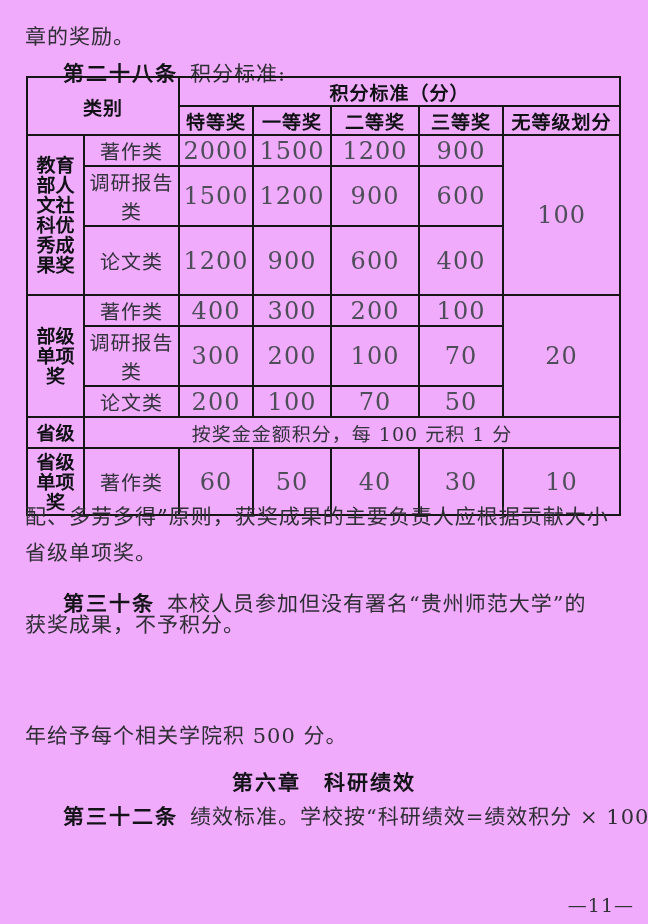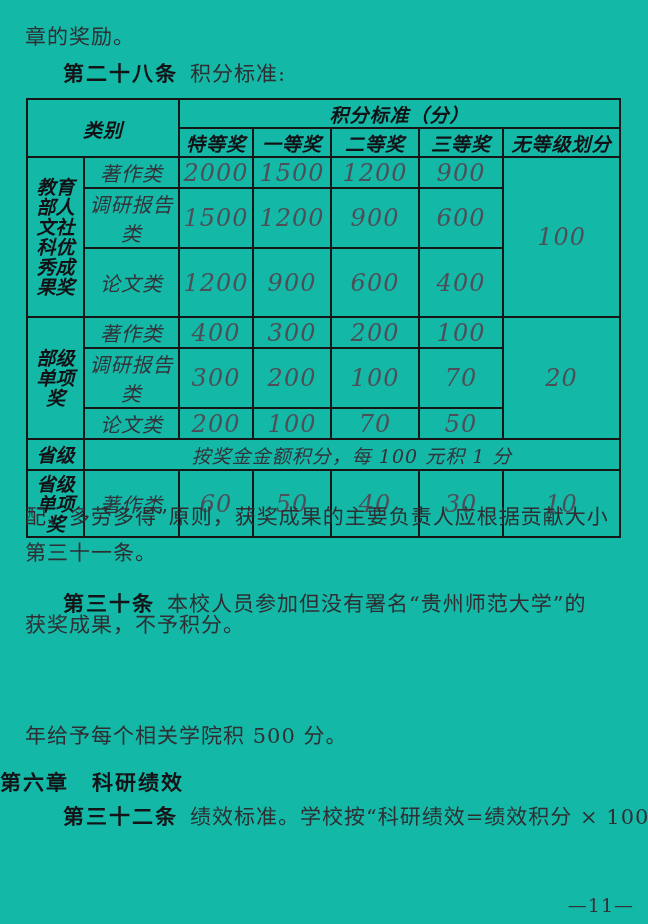--- a/index.html
+++ b/index.html
@@ -1,19 +1,19 @@
 <!DOCTYPE html>
 <html lang="zh-CN"><head>
 <meta charset="utf-8">
 <style>
   html,body{margin:0;padding:0;}
   .page{
     position:relative;
     width:648px;height:924px;
-    background:#14b8a6;
+    background:#f0abfc;
     font-family:"DejaVu Serif","Liberation Serif",serif;
     color:#2e2e33;
     overflow:hidden;
   }
   .line{
     position:absolute;
     left:25px;
     font-size:21px;
     line-height:24px;
     white-space:nowrap;
@@ -23,39 +23,39 @@
   .line.indent{left:63px;}
   .lead{
     font-weight:bold;
     color:#141418;
     margin-right:12px;
     letter-spacing:2px;
   }
   .chapter{
     position:absolute;
     left:0;width:100%;
+    text-align:center;
     font-weight:bold;
     font-size:21px;
     color:#141418;
     letter-spacing:2px;
   }
   .pagenum{
     position:absolute;
     right:14px;top:894px;
     font-size:19px;
     color:#33333a;
     letter-spacing:1px;
   }
   table.score{
     position:absolute;
-    left:26px;top:98px;
+    left:26px;top:76px;
     border-collapse:collapse;
     table-layout:fixed;
     width:593px;
-    font-style:italic;
   }
   table.score td{
     border:2px solid #161616;
     text-align:center;
     vertical-align:middle;
     padding:0;
     overflow:hidden;
   }
   td.hdr{
     font-weight:bold;
@@ -174,21 +174,21 @@
         <td class="num">60</td>
         <td class="num">50</td>
         <td class="num">40</td>
         <td class="num">30</td>
         <td class="num">10</td>
       </tr>
     </tbody>
   </table>
 
   <div class="line" style="top:505px">配、多劳多得”原则，获奖成果的主要负责人应根据贡献大小</div>
-  <div class="line" style="top:541px">第三十一条。</div>
+  <div class="line" style="top:541px">省级单项奖。</div>
 
   <div class="line indent" style="top:592px">
     <span class="lead">第三十条</span><span>本校人员参加但没有署名“贵州师范大学”的</span>
   </div>
   <div class="line" style="top:613px">获奖成果，不予积分。</div>
 
   <div class="line" style="top:724px">年给予每个相关学院积 500 分。</div>
 
   <div class="chapter" style="top:766px">第六章　科研绩效</div>
 

